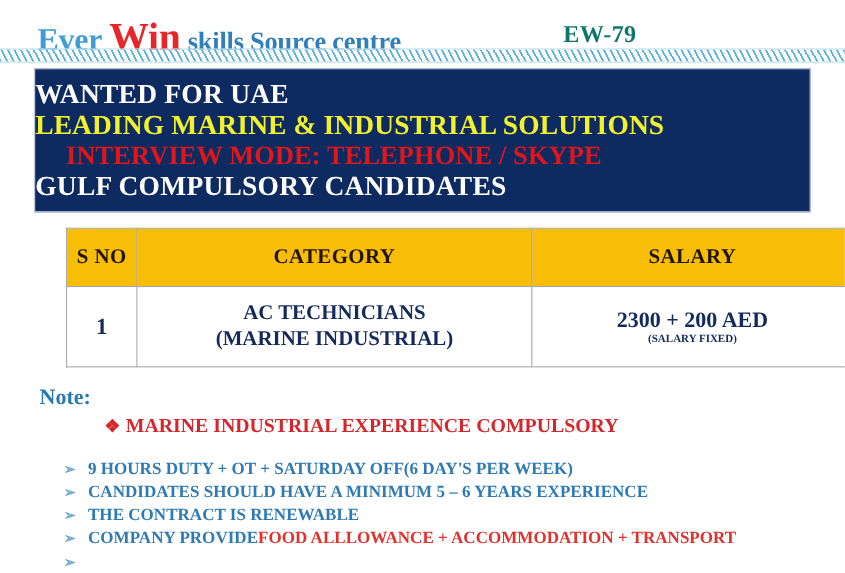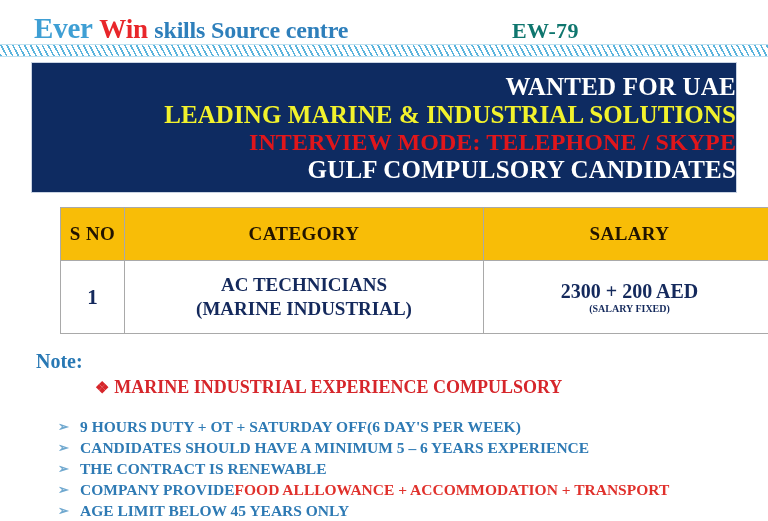--- a/index.html
+++ b/index.html
@@ -31,21 +31,21 @@
     font-weight: bold;
     white-space: nowrap;
     letter-spacing: -0.2px;
   }
   .brand-ever {
     color: #3f9fd4;
     font-size: 29px;
   }
   .brand-win {
     color: #e8262a;
-    font-size: 27px;
+    font-size: 36px;
   }
   .brand-rest {
     color: #2e7fbb;
     font-size: 24px;
   }
   .brand-code {
     position: absolute;
     left: 512px;
     top: 18px;
     font-size: 22px;
@@ -75,21 +75,21 @@
     position: absolute;
     left: 31px;
     top: 62px;
     width: 706px;
     height: 131px;
     background: #0e2b61;
     border: 1px solid #c9d3e2;
     box-sizing: border-box;
     display: flex;
     flex-direction: column;
-    align-items: flex-end;
+    align-items: flex-start;
     justify-content: center;
     padding-top: 2px;
   }
   .banner-line {
     font-weight: bold;
     text-align: center;
     line-height: 1.13;
     white-space: nowrap;
   }
   .bl-1 { color: #ffffff; font-size: 25px; letter-spacing: 0.2px; }
@@ -253,15 +253,14 @@
     <span class="arrow-bullet">➢</span>
     <span>THE CONTRACT IS RENEWABLE</span>
   </li>
   <li>
     <span class="arrow-bullet">➢</span>
     <span>COMPANY PROVIDE </span>
       <span class="red-text">FOOD ALLLOWANCE + ACCOMMODATION + TRANSPORT</span>
   </li>
   <li>
     <span class="arrow-bullet">➢</span>
-    <span>AGE LIMIT BELOW 45 YEARS ONLY</span>
   </li>
 </ul>
 
 </body></html>

